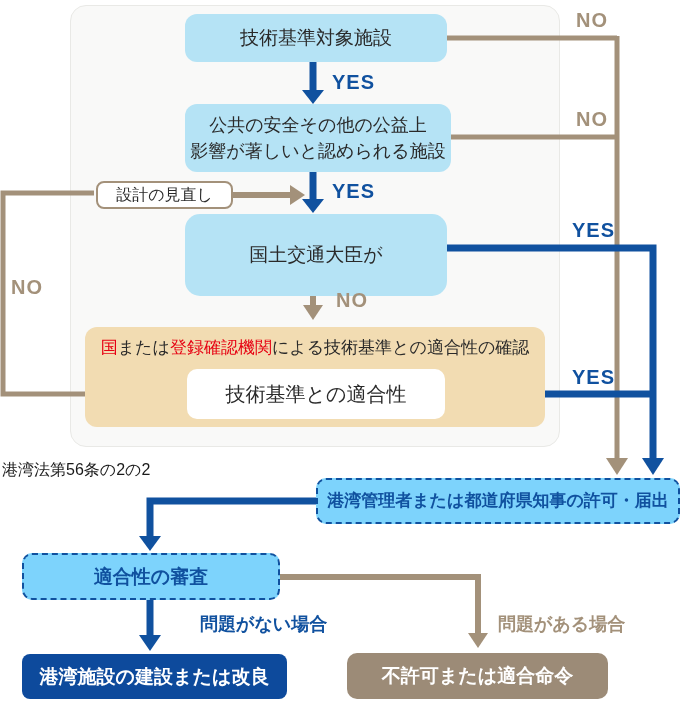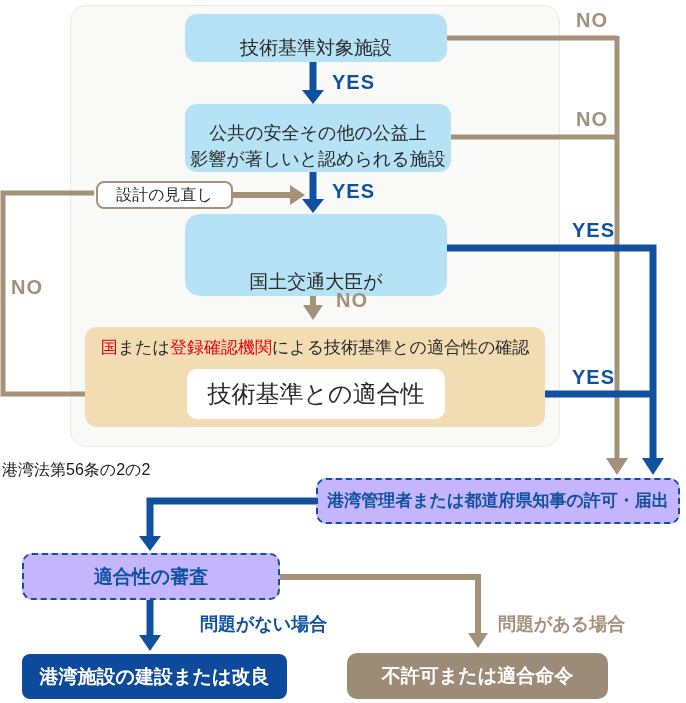--- a/index.html
+++ b/index.html
@@ -13,30 +13,30 @@
   .lt{stroke:var(--tan);stroke-width:6;fill:none;}
   .lt5{stroke:var(--tan);stroke-width:5;fill:none;}
   .lb{stroke:var(--blue);stroke-width:7;fill:none;}
   .at{fill:var(--tan);}
   .ab{fill:var(--blue);}
   .panel{position:absolute;left:70px;top:5px;width:490px;height:442px;
     background:#f9f9f8;border:1px solid #e9e9e6;border-radius:16px;}
   .node{position:absolute;display:flex;flex-direction:column;align-items:center;
     justify-content:center;text-align:center;line-height:1.45;}
   .bluebox{background:var(--light-blue);border-radius:12px;color:var(--text-dark);
-    font-size:19px;font-weight:500;justify-content:flex-end;}
+    font-size:19px;font-weight:500;}
   .beige{position:absolute;background:var(--beige);border-radius:12px;}
   .confirm-title{position:absolute;left:85px;top:336px;width:460px;text-align:center;
     font-size:17px;font-weight:500;color:var(--text-dark);}
-  .whitebox{background:#fff;border-radius:10px;font-size:24px;font-weight:500;
+  .whitebox{background:#fff;border-radius:10px;font-size:20px;font-weight:500;
     color:var(--text-dark);}
   .sekkei{background:#fff;border:2px solid var(--tan);border-radius:8px;
     font-size:16px;color:var(--text-dark);}
   .dashed{border:2px dashed var(--blue);border-radius:10px;color:var(--blue);
-    background:#c4b5fd;font-weight:600;justify-content:center;}
+    background:#7dd3fc;font-weight:600;justify-content:center;}
   .solid-blue{background:var(--dark-blue);color:#fff;font-weight:bold;
     font-size:19px;border-radius:8px;}
   .solid-tan{background:var(--tan-fill);color:#fff;font-weight:bold;
     font-size:19px;border-radius:10px;}
   .edge{position:absolute;font-weight:bold;font-size:20px;letter-spacing:1px;text-align:right;}
   .edge.b{color:var(--blue);}
   .edge.t{color:var(--tan);}
   .case-label{position:absolute;font-weight:bold;font-size:18px;}
   .caption{position:absolute;left:2px;top:460px;font-size:16px;color:#1a1a1a;}
 </style>

